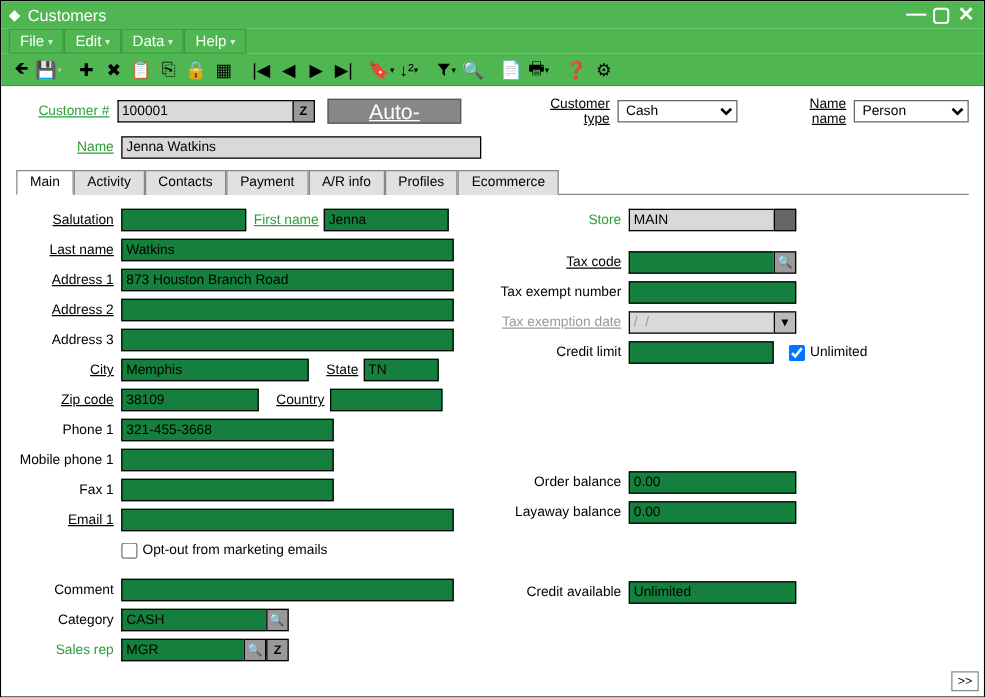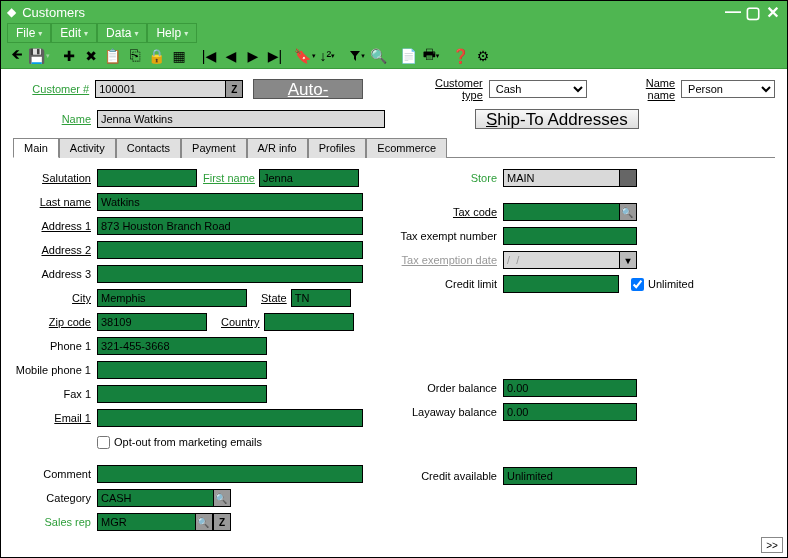--- a/index.html
+++ b/index.html
@@ -107,34 +107,33 @@
     <span class="tool-sep"></span>
     <span class="tool-btn">❓</span>
     <span class="tool-btn">⚙</span>
   </div>
 
   <div class="content">
 
     <div class="top-row">
       <span class="label label-green" style="width:78px">Customer #</span>
       <div class="input-lookup" style="margin-left:6px">
-        <input class="input-text input-gray" style="width: 130px;" value="100001">
+        <input class="input-text input-gray" style="width: 140px;" value="100001">
         <span class="lookup-btn">Z</span>
       </div>
       <button class="btn btn-autoassign" style="margin-left:10px">Auto-assign</button>
       <span class="label" style="margin-left:50px">Customer type</span>
       <select class="select" style="width:100px;margin-left:6px"><option>Cash</option></select>
       <span class="label" style="margin-left:30px">Name name</span>
       <select class="select" style="width:96px;margin-left:6px"><option>Person</option></select>
     </div>
     <div class="top-row">
       <span class="label label-green" style="width:78px;text-align:right">Name</span>
       <input class="input-text input-gray" style="width: 288px; margin-left: 6px;" value="Jenna Watkins">
       <span style="width:84px"></span>
-      <button class="btn" style="margin-left:6px"><u>S</u>hip-To Addresses</button>
     </div>
 
     <div class="tabs">
       <div class="tab active">Main</div>
       <div class="tab">Activity</div>
       <div class="tab">Contacts</div>
       <div class="tab">Payment</div>
       <div class="tab">A/R info</div>
       <div class="tab">Profiles</div>
       <div class="tab">Ecommerce</div>

